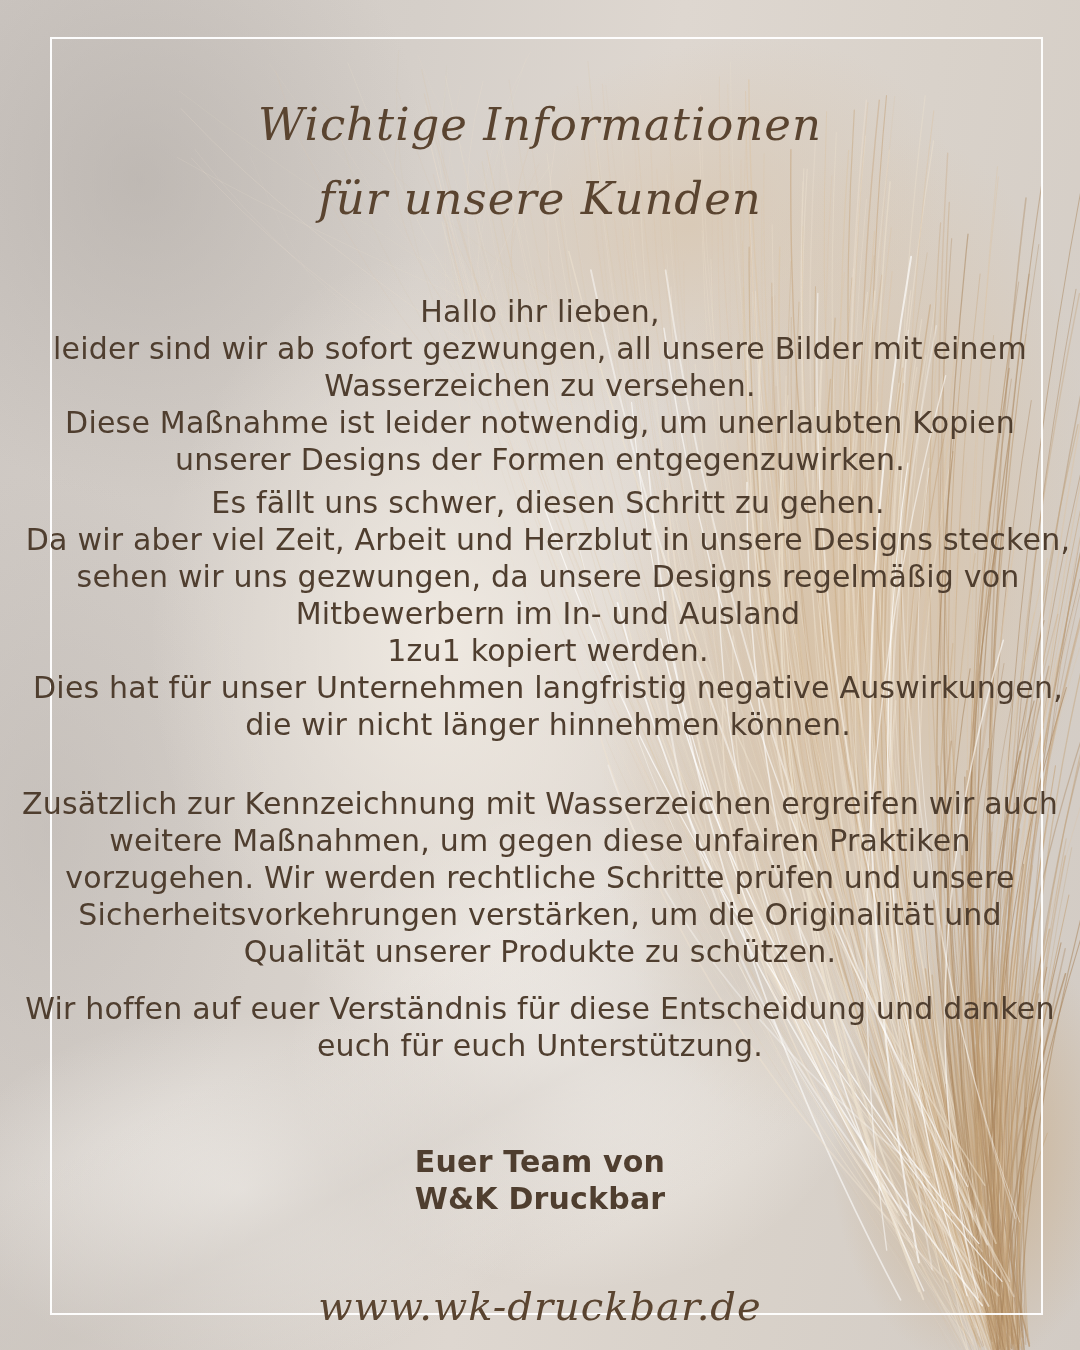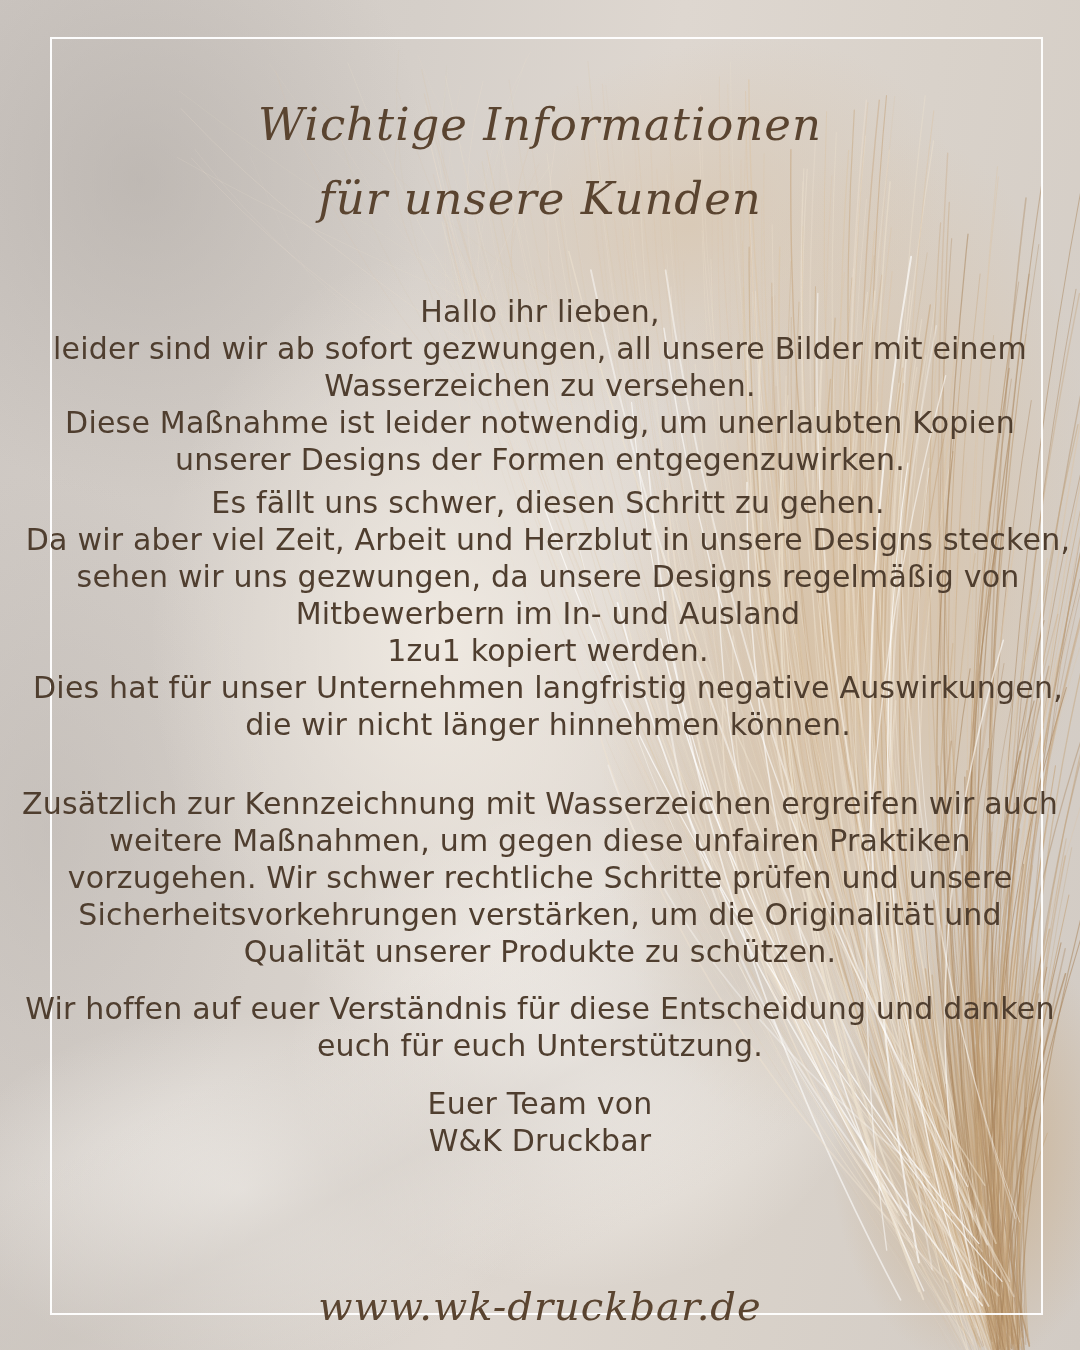--- a/index.html
+++ b/index.html
@@ -48,21 +48,21 @@
   }
   .title{top:88px;font-size:45px;line-height:74px;}
   .body-text{
     color:var(--body-color,#4f3e2f);
     font-size:30px;line-height:37px;letter-spacing:.2px;
   }
   .p1{top:293px;}
   .p2{top:484px;padding-left:8px;}
   .p3{top:785px;}
   .p4{top:990px;}
-  .sig{top:1085px;}
+  .sig{top:1143px;font-weight:bold;}
   .website{top:1271px;font-size:40px;line-height:70px;}
 </style>
 </head>
 <body>
 
 <div class="page" style="--title-color: #5a4430; --body-color: #4f3e2f;">
 
   <div class="bg">
     <div class="blob blob-corner-shadow-tl"></div>
     <div class="blob blob-left-shadow"></div>
@@ -459,21 +459,21 @@
   <div class="txt body-text p2">Es fällt uns schwer, diesen Schritt zu gehen.
 Da wir aber viel Zeit, Arbeit und Herzblut in unsere Designs stecken,
 sehen wir uns gezwungen, da unsere Designs regelmäßig von
 Mitbewerbern im In- und Ausland
 1zu1 kopiert werden.
 Dies hat für unser Unternehmen langfristig negative Auswirkungen,
 die wir nicht länger hinnehmen können.</div>
 
   <div class="txt body-text p3">Zusätzlich zur Kennzeichnung mit Wasserzeichen ergreifen wir auch
 weitere Maßnahmen, um gegen diese unfairen Praktiken
-vorzugehen. Wir schwer rechtliche Schritte prüfen und unsere
+vorzugehen. Wir werden rechtliche Schritte prüfen und unsere
 Sicherheitsvorkehrungen verstärken, um die Originalität und
 Qualität unserer Produkte zu schützen.</div>
 
   <div class="txt body-text p4">Wir hoffen auf euer Verständnis für diese Entscheidung und danken
 euch für euch Unterstützung.</div>
 
   <div class="txt body-text sig">Euer Team von
 W&amp;K Druckbar</div>
 
   <div class="txt script website">www.wk-druckbar.de</div>

